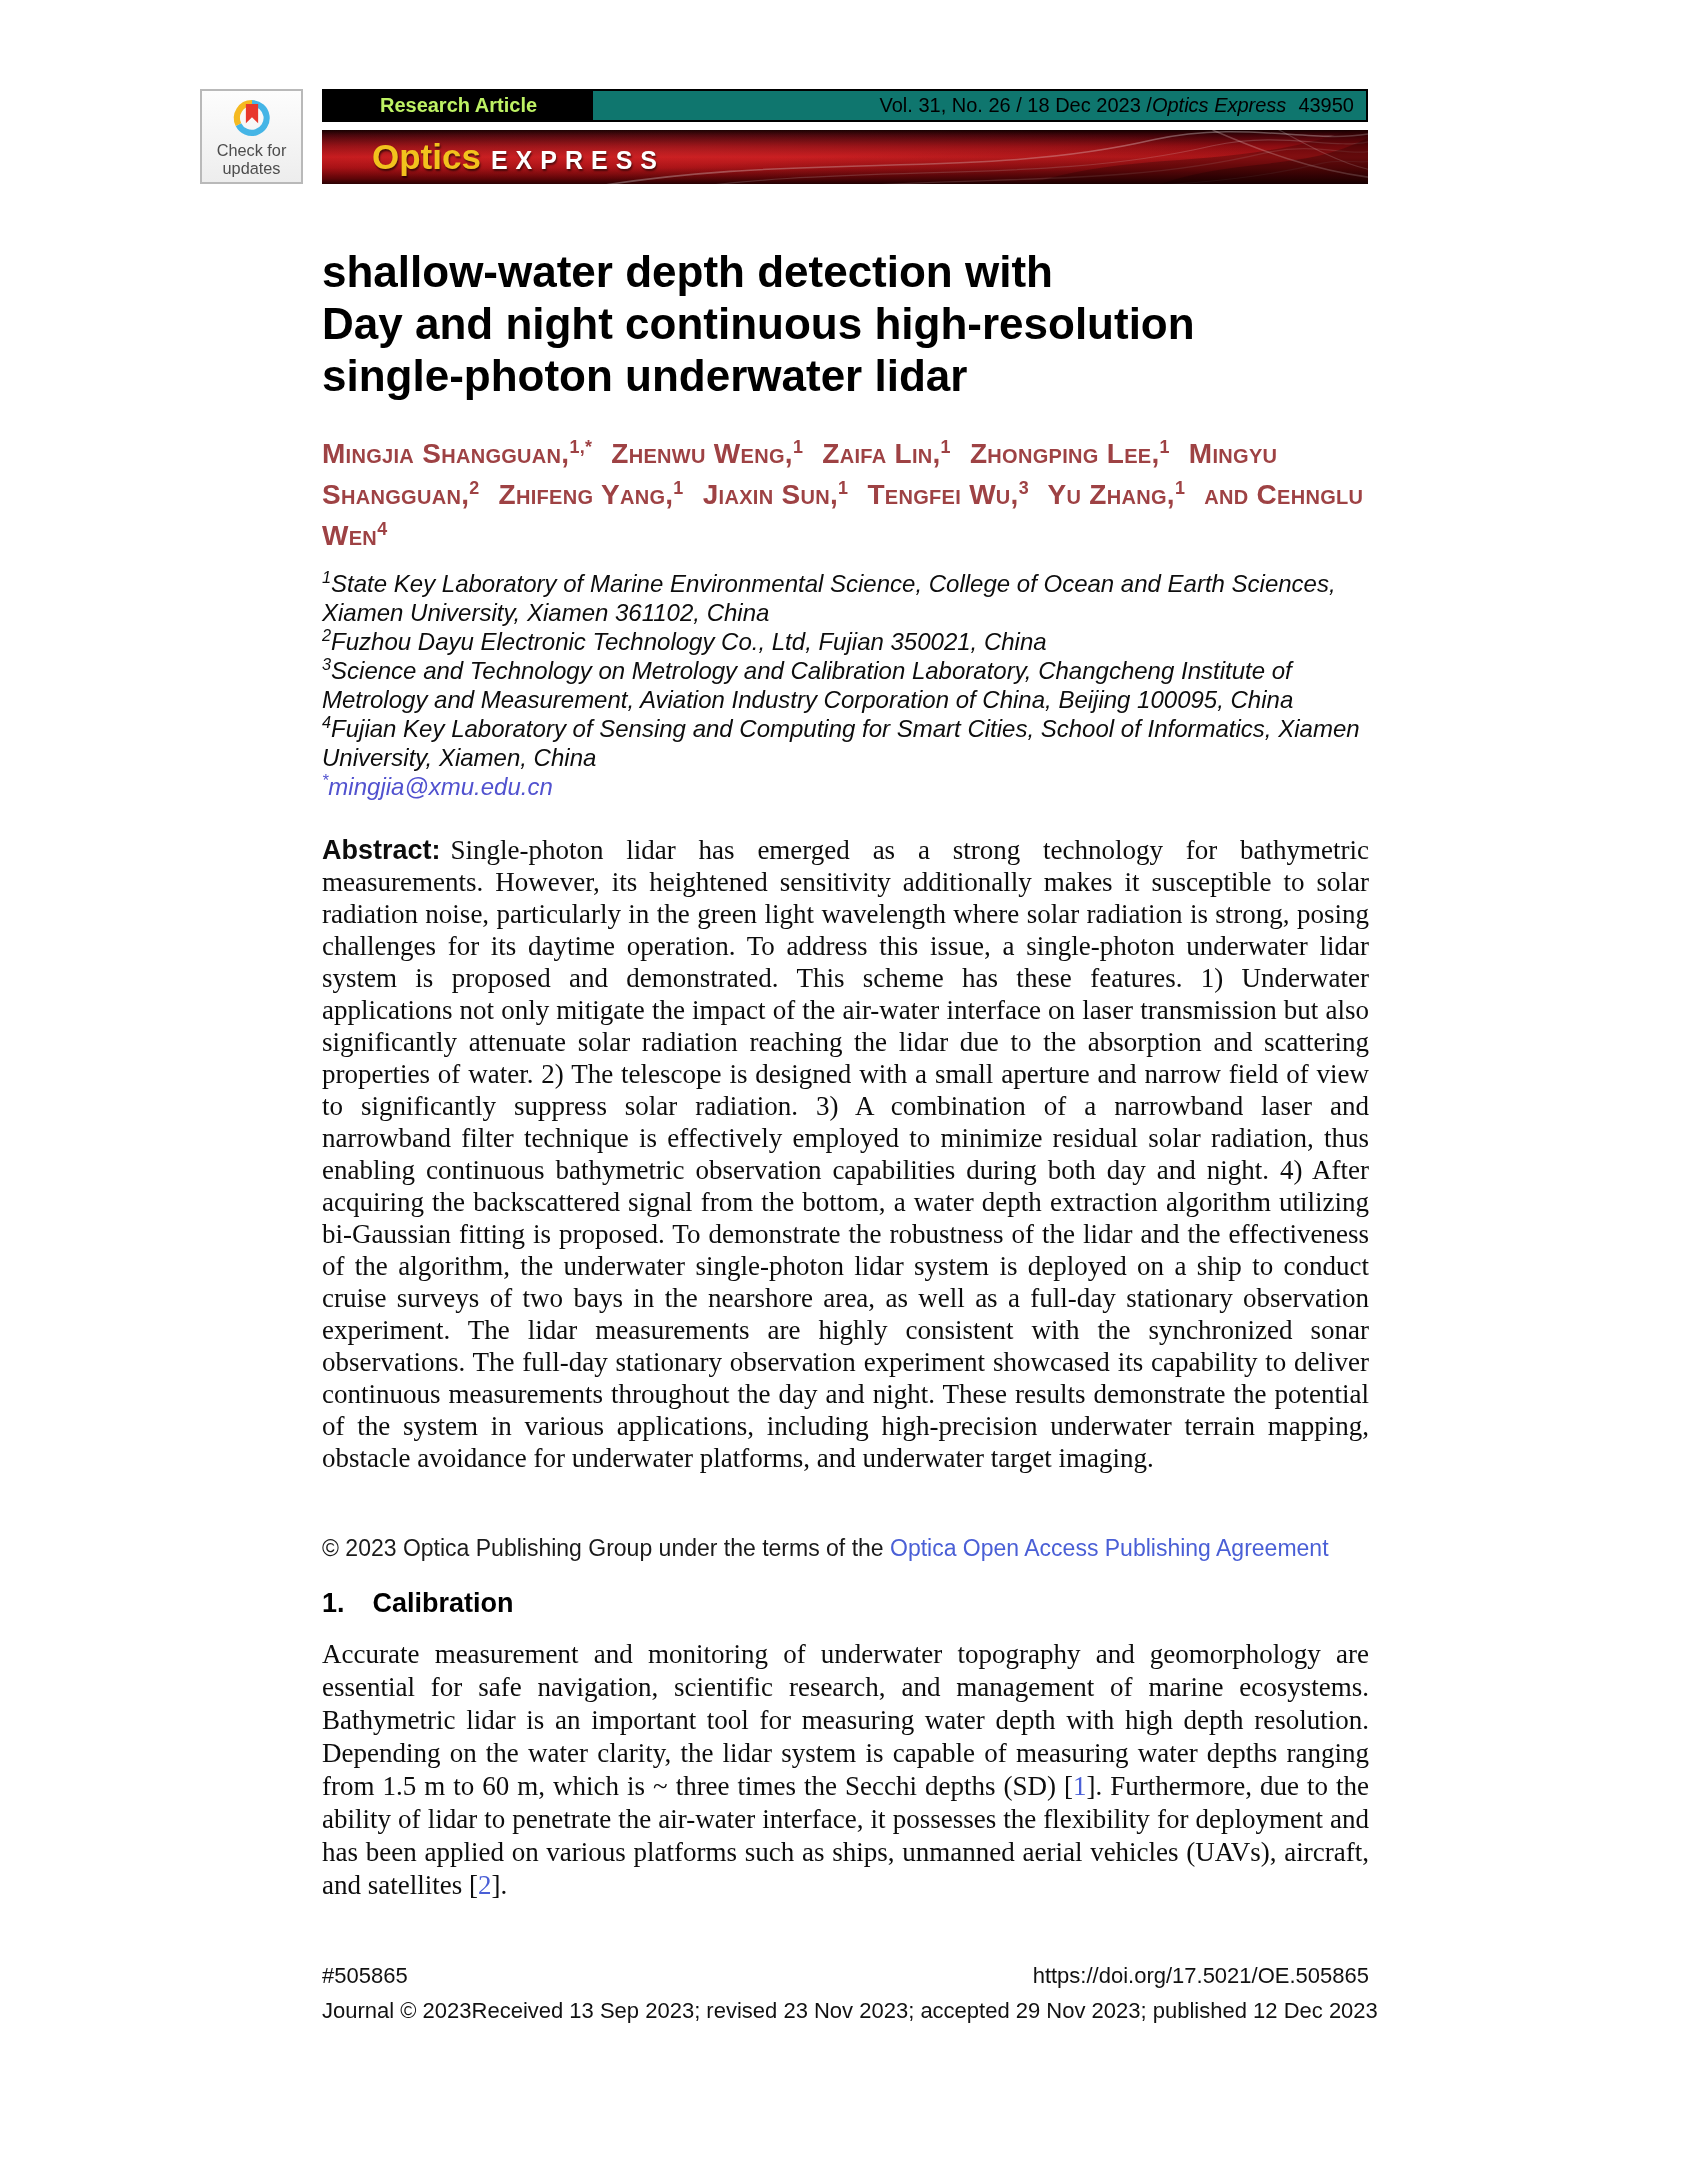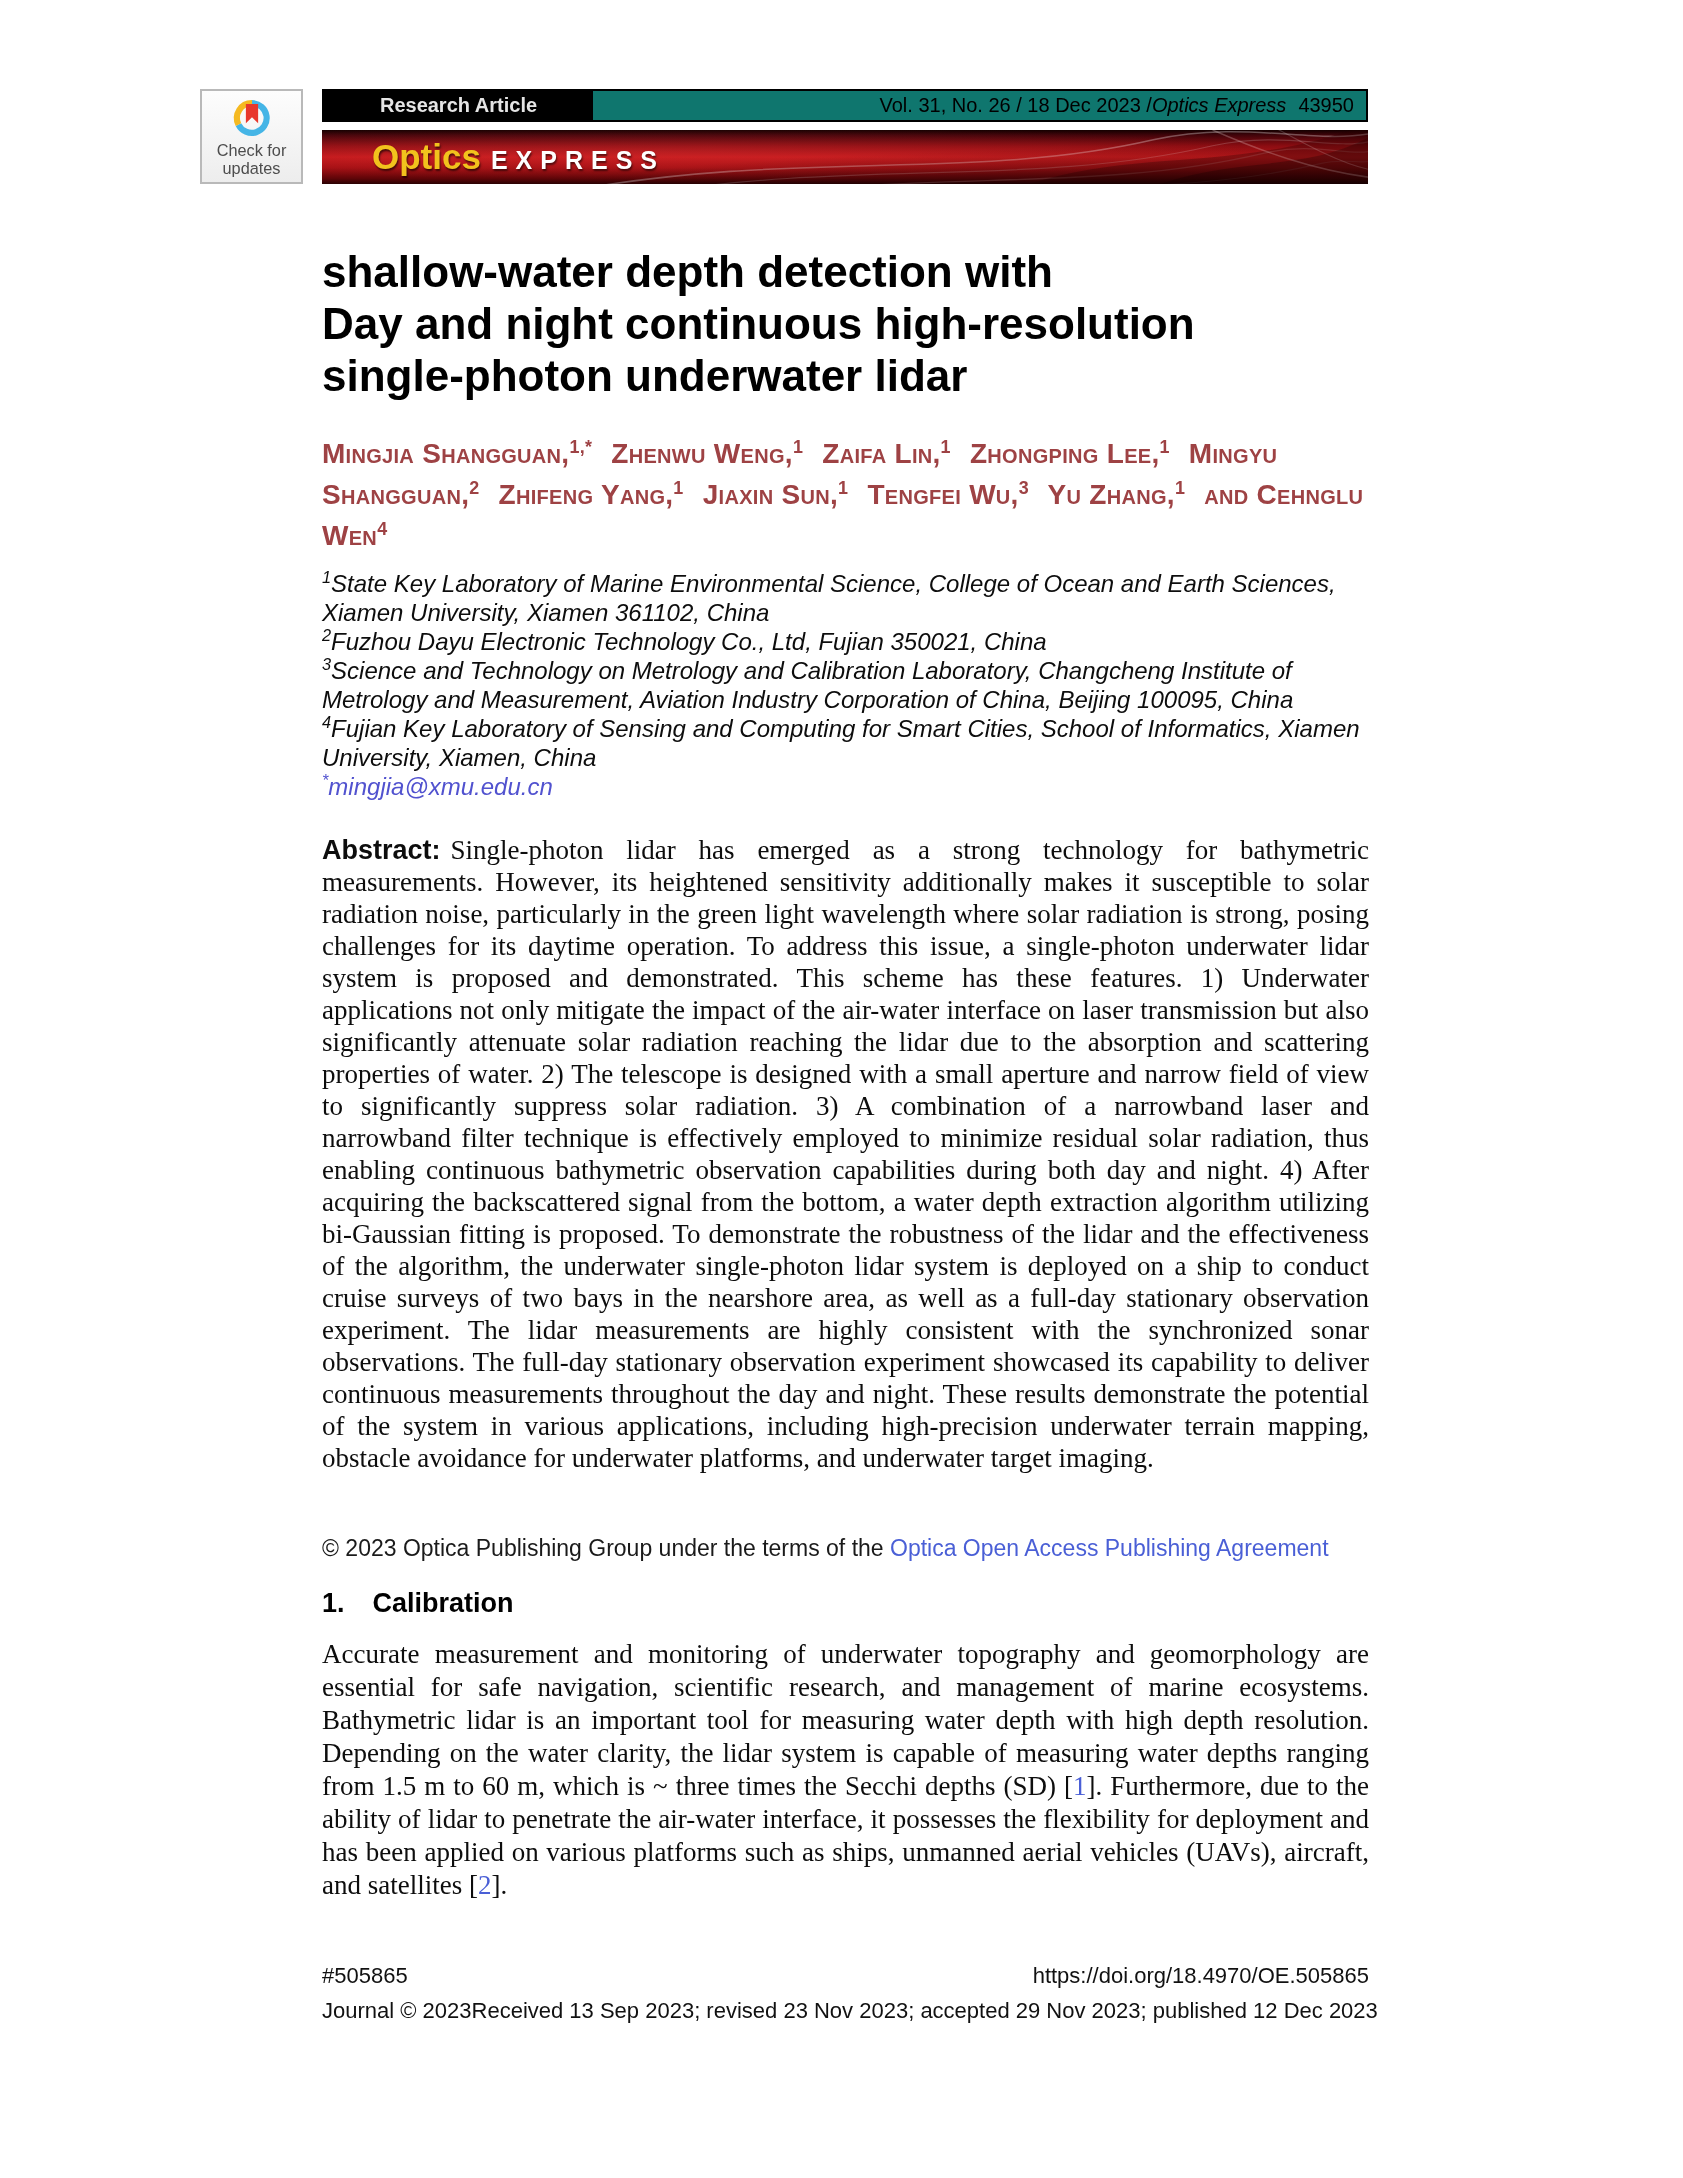--- a/index.html
+++ b/index.html
@@ -16,21 +16,21 @@
   }
   .check-badge svg{ width:42px; height:42px; display:block; margin-bottom:2px; }
   .check-badge .cb-text{ font-size:16.3px; line-height:18px; color:#4d4d4d; text-align:center; }
 
   
   .header-row{
     position:absolute; left:322px; top:89px; width:1046px; height:33px;
     display:flex; border:2px solid #000;
   }
   .article-type-box{
-    width:269px; background:#000; color:#e5e5e5; display:flex; align-items:center;
+    width:269px; background:#000; color:#bef264; display:flex; align-items:center;
     justify-content:center; font-size:20px; font-weight:bold;
   }
   .vol-box{
     flex:1; background:#0f766e; display:flex; align-items:center; justify-content:flex-end;
     padding-right:12px; font-size:20px; color:#000; white-space:nowrap;
   }
   .vol-box .journal-italic{ font-style:italic; }
   .vol-box .page-num{ margin-left:12px; }
 
   
@@ -198,21 +198,21 @@
     <span class="sec-num">1.</span><span>Calibration</span>
   </h2>
 
   <p class="body-text">
     <span>Accurate measurement and monitoring of underwater topography and geomorphology are essential for safe navigation, scientific research, and management of marine ecosystems. Bathymetric lidar is an important tool for measuring water depth with high depth resolution. Depending on the water clarity, the lidar system is capable of measuring water depths ranging from 1.5 m to 60 m, which is ~ three times the Secchi depths (SD) [</span><span class="ref link">1</span><span>]. Furthermore, due to the ability of lidar to penetrate the air-water interface, it possesses the flexibility for deployment and has been applied on various platforms such as ships, unmanned aerial vehicles (UAVs), aircraft, and satellites [</span><span class="ref link">2</span><span>].</span>
   </p>
 
   <div class="footer">
     <div class="footer-row">
       <span>#505865</span>
-      <span class="doi-link">https://doi.org/18.4970/OE.505865</span>
+      <span class="doi-link">https://doi.org/17.5021/OE.505865</span>
     </div>
     <div class="footer-row">
       <span>Journal © 2023</span>
       <span>Received 13 Sep 2023; revised 23 Nov 2023; accepted 29 Nov 2023; published 12 Dec 2023</span>
     </div>
   </div>
 
 </div>
 
 

